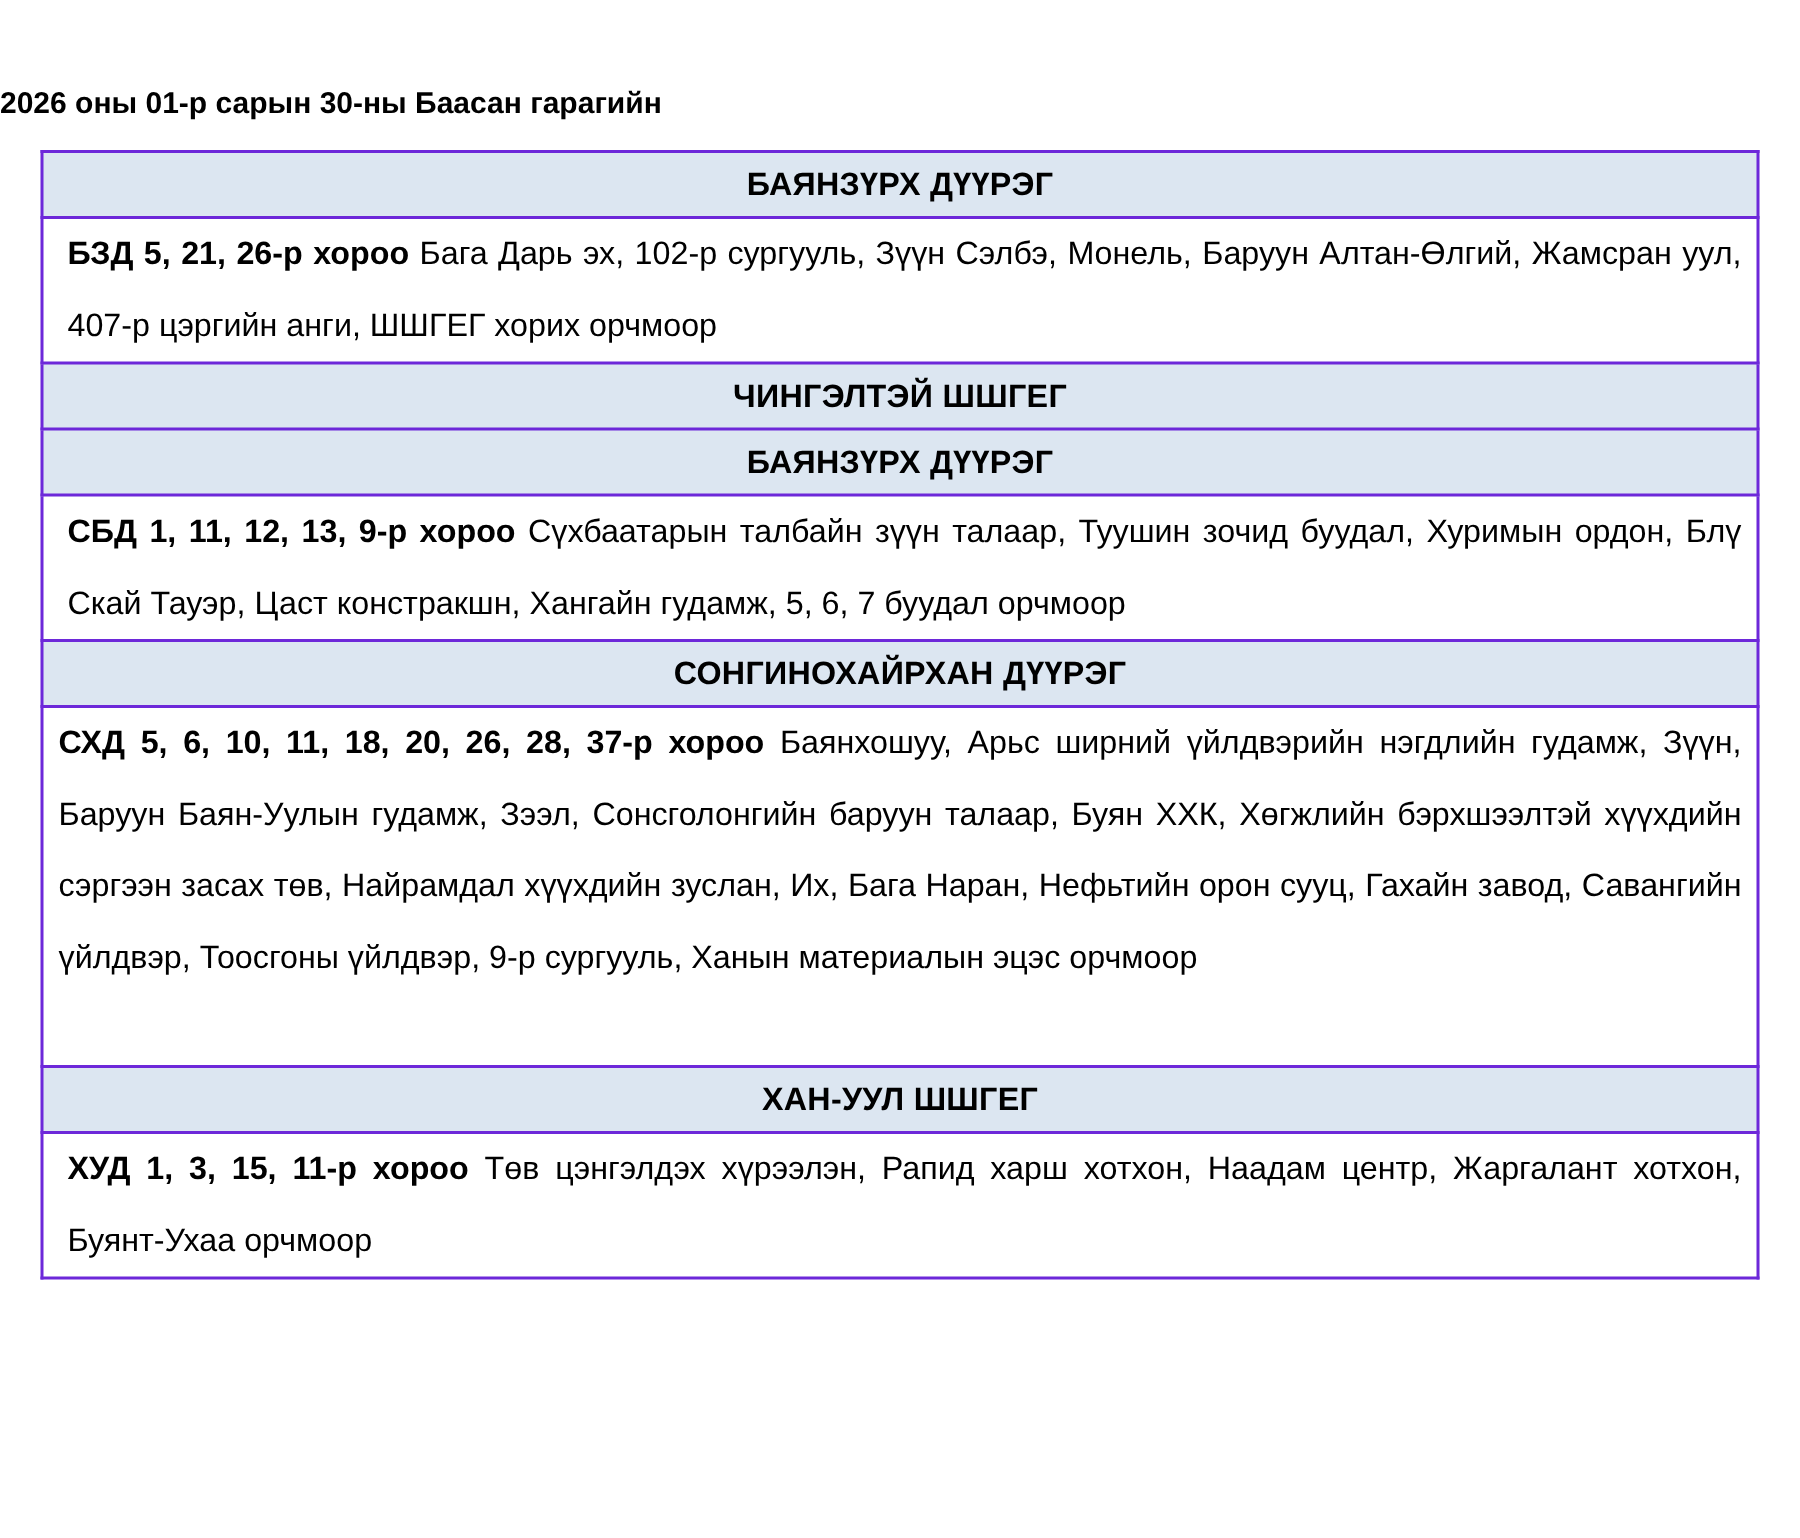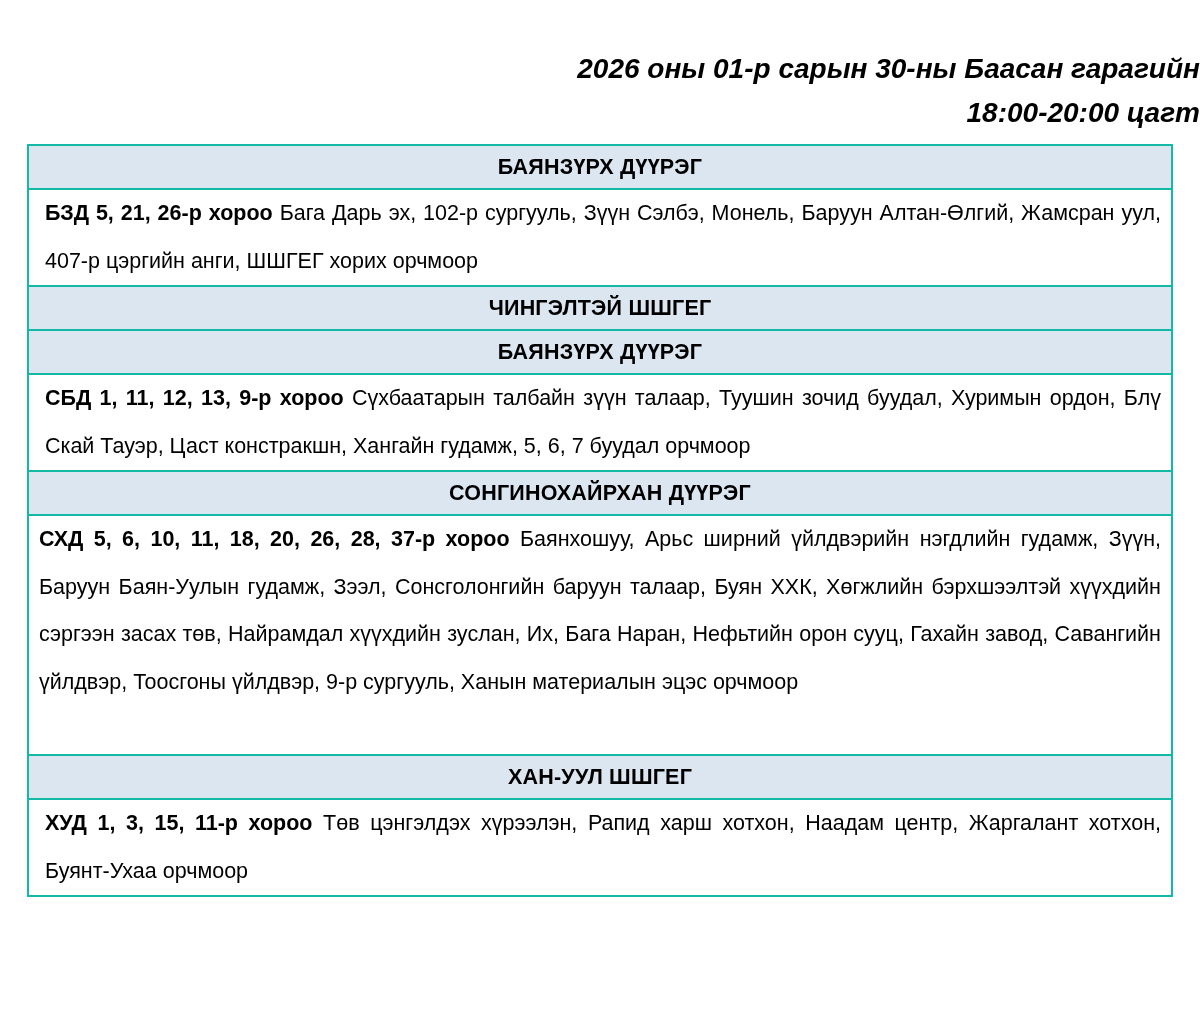--- a/index.html
+++ b/index.html
@@ -10,36 +10,35 @@
     -webkit-font-smoothing: antialiased;
   }
   .page {
     width: 1200px;
     height: 1025px;
     position: relative;
     overflow: hidden;
     background: #ffffff;
   }
   .title {
-    text-align: right;
+    text-align: left;
     font-weight: 700;
-    font-size: 28px;
+    font-size: 20px;
     line-height: 30px;
-    font-style: italic;
   }
   .title-line1 { padding-top: 54px; }
   .title-line2 { margin-top: 14px; }
   table.schedule {
     width: 1146px;
     margin: 16px auto 0 auto;
     border-collapse: collapse;
     table-layout: fixed;
   }
   table.schedule td {
-    border: 2px solid #14b8a6;
+    border: 2px solid #6d28d9;
   }
   td.hdr {
     background: #dce6f1;
     text-align: center;
     vertical-align: middle;
     font-weight: 700;
     font-size: 21.5px;
     height: 40px;
     letter-spacing: 0.2px;
   }
@@ -53,21 +52,20 @@
   td.cell-2line { height: 95px; padding-left: 16px; }
   td.cell-5line { height: 238px; }
   .khoroo { font-weight: 700; }
 </style>
 </head>
 <body>
 
 <div class="page">
 
   <div class="title title-line1">2026 оны 01-р сарын 30-ны Баасан гарагийн</div>
-  <div class="title title-line2">18:00-20:00 цагт</div>
 
   <table class="schedule">
     <tbody>
 
       <tr>
         <td class="hdr">БАЯНЗҮРХ ДҮҮРЭГ</td>
       </tr>
       <tr>
         <td class="cell cell-2line"><span class="khoroo">БЗД 5, 21, 26-р хороо</span> <span>Бага Дарь эх, 102-р сургууль, Зүүн Сэлбэ, Монель, Баруун Алтан-Өлгий, Жамсран уул, 407-р цэргийн анги, ШШГЕГ хорих орчмоор</span></td>
       </tr>

